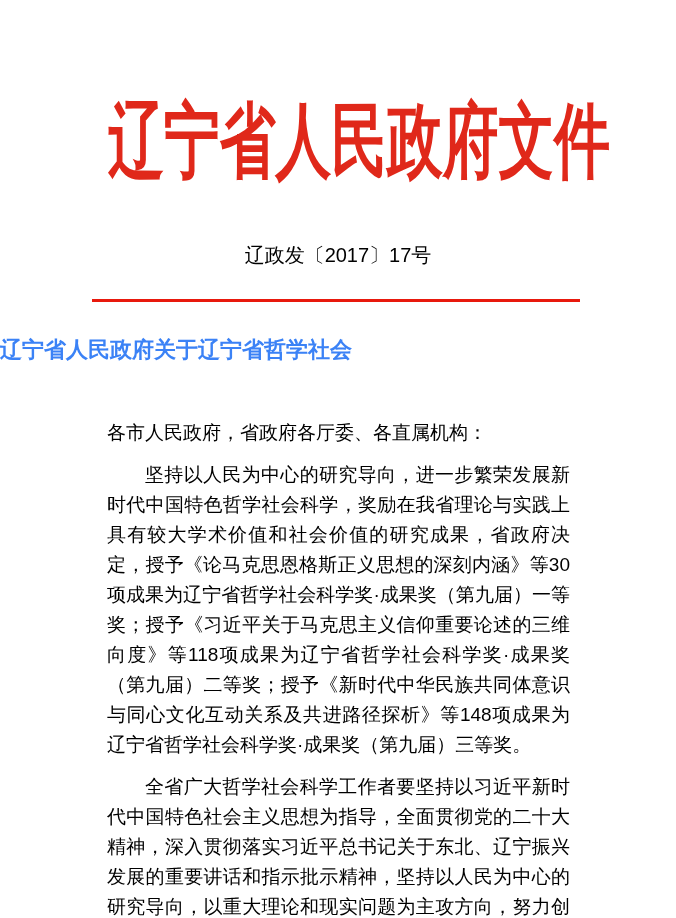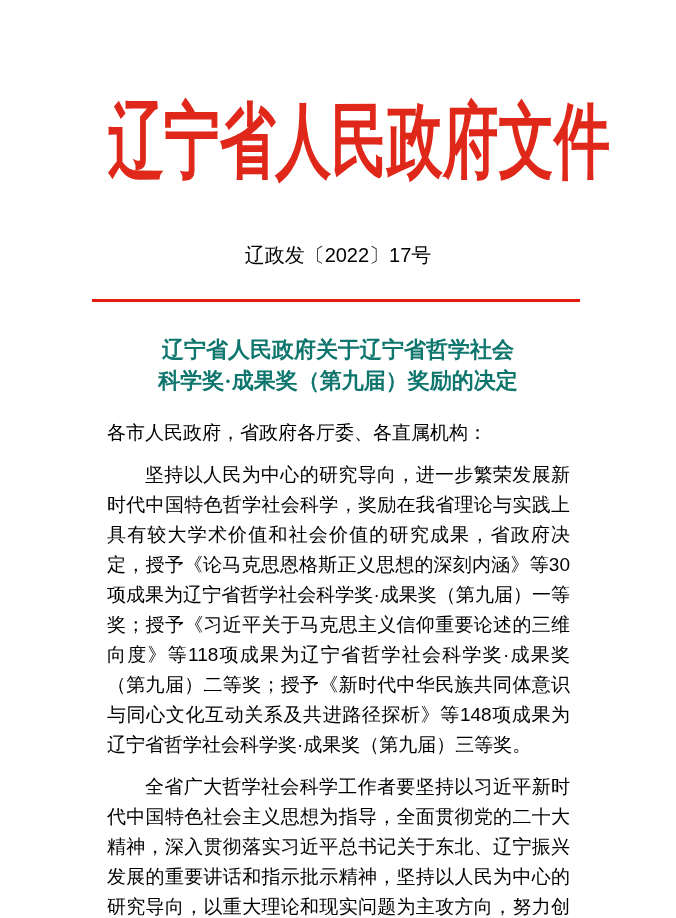--- a/index.html
+++ b/index.html
@@ -50,26 +50,26 @@
     left: 92px;
     width: 488px;
     height: 3px;
   }
   
   .doc-title {
     position: absolute;
     top: 334px;
     left: 0;
     width: 100%;
-    text-align: center;
+    text-align: left;
     font-family: "Liberation Serif", serif;
     font-weight: bold;
     font-size: 22px;
     line-height: 31px;
-    color: #0f766e;
+    color: #3b82f6;
   }
   
   .body-text {
     position: absolute;
     top: 406px;
     left: 95px;
     width: 487px;
     font-size: 19px;
     line-height: 30px;
     text-align: justify;
@@ -83,27 +83,26 @@
     text-indent: 2em;
   }
 </style>
 </head>
 <body>
 
 <div class="page">
 
   <div class="header-title" style="color: rgb(224, 40, 26);">辽宁省人民政府文件</div>
 
-  <div class="doc-number">辽政发〔2022〕17号</div>
+  <div class="doc-number">辽政发〔2017〕17号</div>
 
   <div class="red-line" style="background: rgb(232, 25, 13);"></div>
 
   <div class="doc-title">
     <div>辽宁省人民政府关于辽宁省哲学社会</div>
-    <div>科学奖·成果奖（第九届）奖励的决定</div>
   </div>
 
   <div class="body-text" id="body-container">
 
   <p class="">各市人民政府，省政府各厅委、各直属机构：</p>
       <p class="indent">坚持以人民为中心的研究导向，进一步繁荣发展新时代中国特色哲学社会科学，奖励在我省理论与实践上具有较大学术价值和社会价值的研究成果，省政府决定，授予《论马克思恩格斯正义思想的深刻内涵》等30项成果为辽宁省哲学社会科学奖·成果奖（第九届）一等奖；授予《习近平关于马克思主义信仰重要论述的三维向度》等118项成果为辽宁省哲学社会科学奖·成果奖（第九届）二等奖；授予《新时代中华民族共同体意识与同心文化互动关系及共进路径探析》等148项成果为辽宁省哲学社会科学奖·成果奖（第九届）三等奖。</p>
       <p class="indent">全省广大哲学社会科学工作者要坚持以习近平新时代中国特色社会主义思想为指导，全面贯彻党的二十大精神，深入贯彻落实习近平总书记关于东北、辽宁振兴发展的重要讲话和指示批示精神，坚持以人民为中心的研究导向，以重大理论和现实问题为主攻方向，努力创作更多优秀的哲学社会科学研究成果，推动构建中国特色哲学社会科学学科体系、学术体系、话语体系，为加快建设文化强省、实现辽宁全面振兴新突破作出更大贡献。</p>
     </div>
 
 </div>

